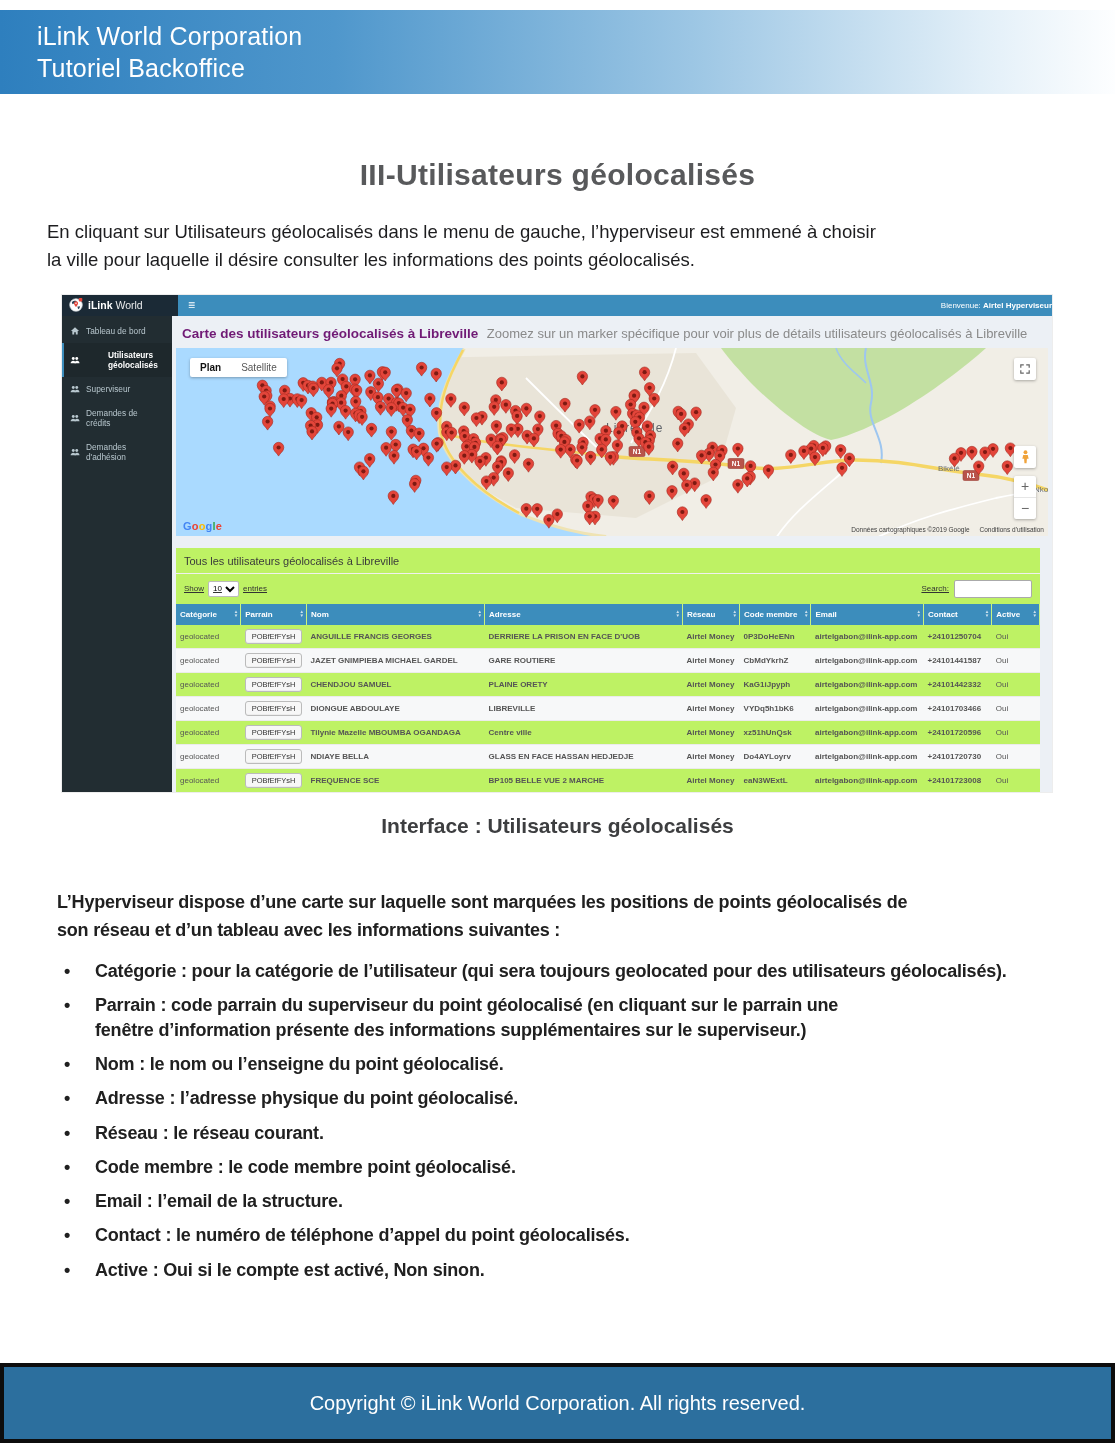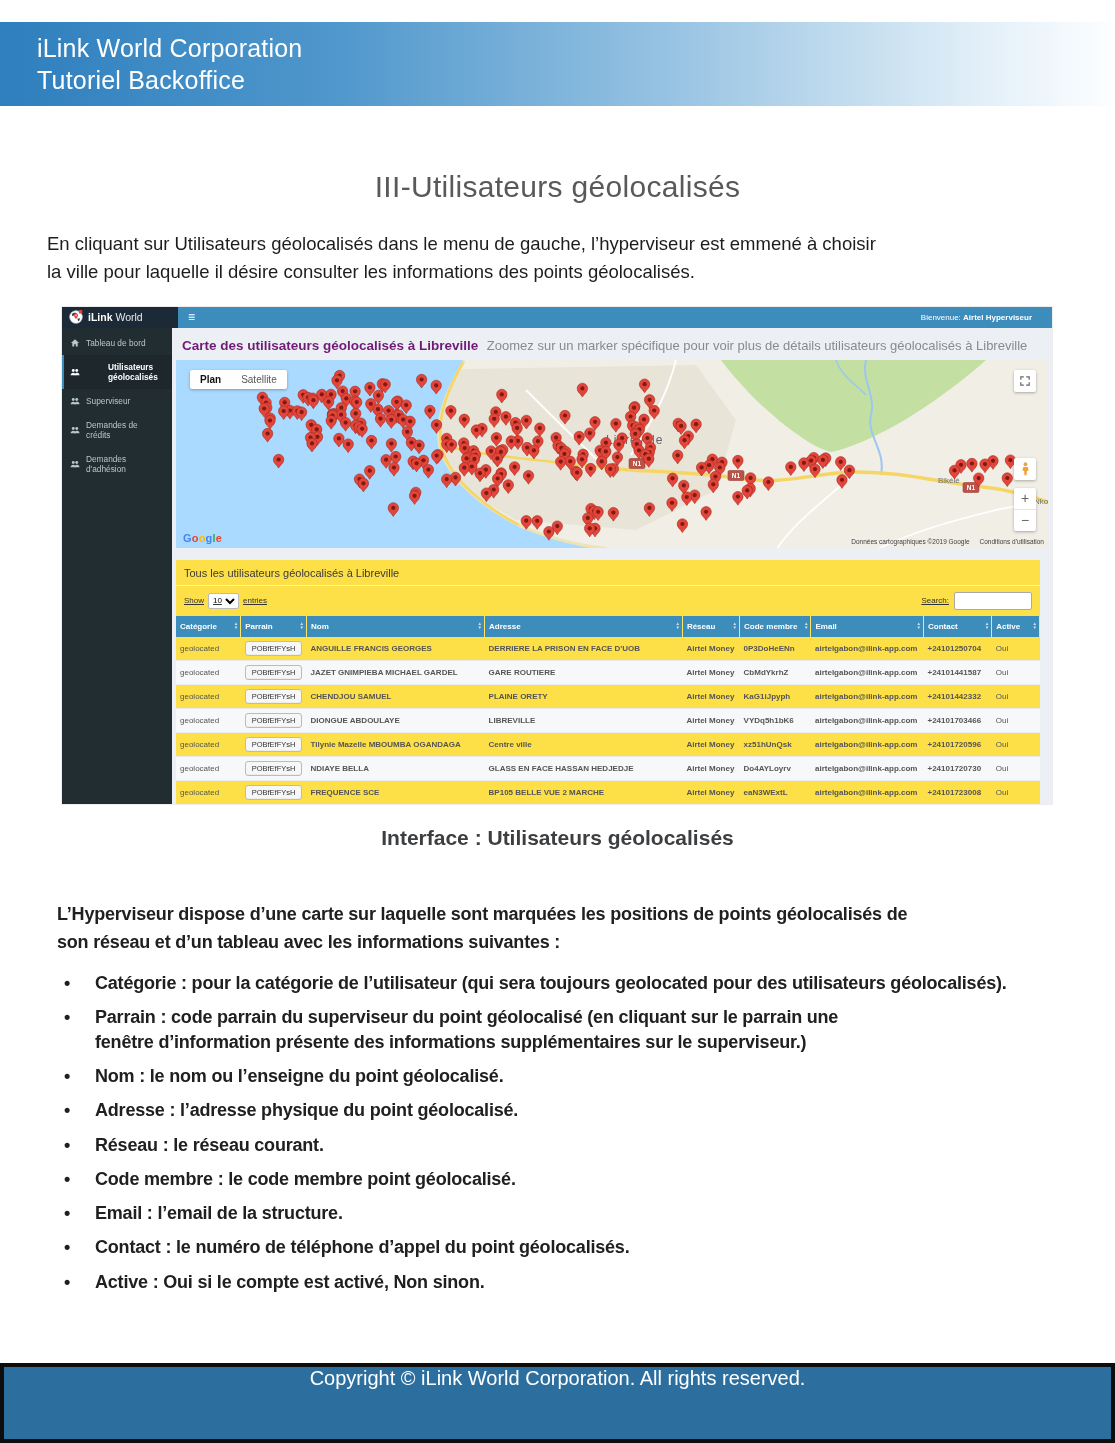--- a/index.html
+++ b/index.html
@@ -1,39 +1,39 @@
 <!DOCTYPE html>
 <html><head>
 <meta charset="utf-8">
 <style>
   html,body{margin:0;padding:0;background:#fff;}
   .page{position:relative;width:1115px;height:1443px;background:#fff;overflow:hidden;
         font-family:"Liberation Sans",sans-serif;-webkit-font-smoothing:antialiased;}
 
   
-  .banner{margin-top:22px;height:84px;background:linear-gradient(90deg,#2e7fbe 0%,#4f97cc 30%,#9cc6e4 62%,#e2eff8 88%,#fdfeff 100%);
+  .banner{margin-top:10px;height:84px;background:linear-gradient(90deg,#2e7fbe 0%,#4f97cc 30%,#9cc6e4 62%,#e2eff8 88%,#fdfeff 100%);
           display:flex;flex-direction:column;justify-content:center;padding-left:37px;color:#fff;}
   .banner-line{font-size:25px;line-height:1.28;font-weight:400;letter-spacing:.2px;}
 
   
-  .doc-title{margin:64px 0 0 0;text-align:center;font-size:30px;font-weight:400;color:#58595b;letter-spacing:.3px;}
+  .doc-title{margin:64px 0 0 0;text-align:center;font-size:30px;font-weight:700;color:#58595b;letter-spacing:.3px;}
   .intro{margin:26px 16px 0 47px;font-size:18.5px;line-height:1.5;color:#1d1d1f;}
 
   
   .screenshot{position:relative;margin:21px 0 0 62px;width:990px;height:497px;overflow:hidden;
               box-shadow:0 0 0 1px rgba(0,0,0,.07);font-family:"Liberation Sans",sans-serif;}
   .ss-topbar{display:flex;height:21px;}
   .ss-logo{width:116px;background:#1b2a36;color:#fff;display:flex;align-items:center;gap:5px;padding-left:7px;box-sizing:border-box;cursor:pointer;}
   .ss-logo .brand{font-size:10.5px;}
   .ss-logo .brand b{font-weight:700;}
   .ss-logo .brand .light{font-weight:400;opacity:.9;}
   .logo-icon{display:inline-flex;}
   .ss-nav{flex:1;background:#3c8dbc;color:#fff;display:flex;align-items:center;}
   .hamburger{font-size:12px;padding:0 10px;cursor:pointer;}
-  .welcome{margin-left:auto;font-size:8px;padding-right:20px;}
+  .welcome{margin-left:auto;font-size:8px;padding-right:0;}
   .welcome b{font-weight:700;}
 
   .ss-body{display:flex;height:476px;}
   .ss-sidebar{width:110px;background:#222d32;box-sizing:border-box;padding-top:3px;flex-shrink:0;}
   .sb-item{display:flex;align-items:center;gap:6px;padding:7px 8px;color:#b8c7ce;font-size:8.3px;cursor:pointer;}
   .sb-item .sb-ico{display:inline-flex;flex-shrink:0;}
   .sb-item.active{background:#1e282c;color:#fff;border-left:2px solid #3c8dbc;padding-left:6px;font-weight:700;gap:28px;}
 
   .ss-content{flex:1;background:#ecf0f5;box-sizing:border-box;padding:0 4px;overflow:hidden;}
   .ss-heading{padding:8px 6px 6px 6px;}
@@ -53,21 +53,21 @@
   .pegman-btn{position:absolute;top:98px;right:12px;width:22px;height:22px;background:#fff;border-radius:2px;
             box-shadow:0 1px 3px rgba(0,0,0,.3);display:flex;align-items:center;justify-content:center;cursor:pointer;}
   .zoomctl{position:absolute;top:128px;right:12px;width:22px;background:#fff;border-radius:2px;box-shadow:0 1px 3px rgba(0,0,0,.3);}
   .zoomctl div{height:21px;display:flex;align-items:center;justify-content:center;font-size:14px;color:#666;cursor:pointer;}
   .zoomctl .zin{border-bottom:1px solid #e6e6e6;}
   .glogo{position:absolute;left:7px;bottom:4px;font-size:11px;font-weight:700;letter-spacing:.2px;}
   .attrib{position:absolute;right:4px;bottom:3px;font-size:6.5px;color:#3c3c3c;display:flex;gap:10px;}
   .attrib .terms{cursor:pointer;}
 
   
-  .panel{margin-top:12px;background:#fde047;width:864px;box-sizing:border-box;}
+  .panel{margin-top:12px;background:#bef264;width:864px;box-sizing:border-box;}
   .panel-title{font-size:11px;color:#3a3a3a;padding:7px 8px 6px 8px;border-bottom:1px solid #f0f0f0;}
   .tbl-controls{display:flex;align-items:center;justify-content:space-between;padding:6px 8px;font-size:8px;color:#333;text-decoration:underline;}
   .show-ctl{display:flex;align-items:center;gap:4px;}
   .show-ctl select{font-size:8px;height:16px;border:1px solid #bbb;border-radius:2px;background:#fff;}
   .search-ctl{display:flex;align-items:center;gap:5px;}
   .search-ctl input{width:72px;height:14px;border:1px solid #aaa;border-radius:2px;}
 
   table.data-table{width:100%;border-collapse:collapse;table-layout:fixed;}
   table.data-table th{background:#3c8dbc;color:#fff;font-size:8px;font-weight:700;text-align:left;
       padding:6px 4px;border-right:1px solid rgba(255,255,255,.18);position:relative;cursor:pointer;}
@@ -83,21 +83,21 @@
   
   .caption{margin-top:22px;text-align:center;font-size:21px;font-weight:700;color:#3d3e40;}
   .desc{margin:50px 0 0 57px;color:#202020;}
   .desc-p{margin:0 0 14px 0;font-size:18px;font-weight:700;line-height:1.6;letter-spacing:-.2px;}
   .bullet{display:flex;font-size:18px;font-weight:700;letter-spacing:-.2px;line-height:1.35;margin-bottom:10px;}
   .bullet .dot{width:38px;flex-shrink:0;padding-left:7px;box-sizing:border-box;}
   .bullet .btxt{flex:1;padding-right:10px;}
 
   
   .footer{position:absolute;left:0;right:0;bottom:0;height:72px;background:#2c6f9e;border:4px solid #0d0d0d;
-      display:flex;justify-content:center;color:#fff;font-size:20px;}
+      display:flex;align-items:center;justify-content:center;color:#fff;font-size:20px;}
 </style>
 </head>
 <body>
 
 <div class="page">
 
   <header class="banner">
     <div class="banner-line">iLink World Corporation</div>
     <div class="banner-line">Tutoriel Backoffice</div>
   </header>

